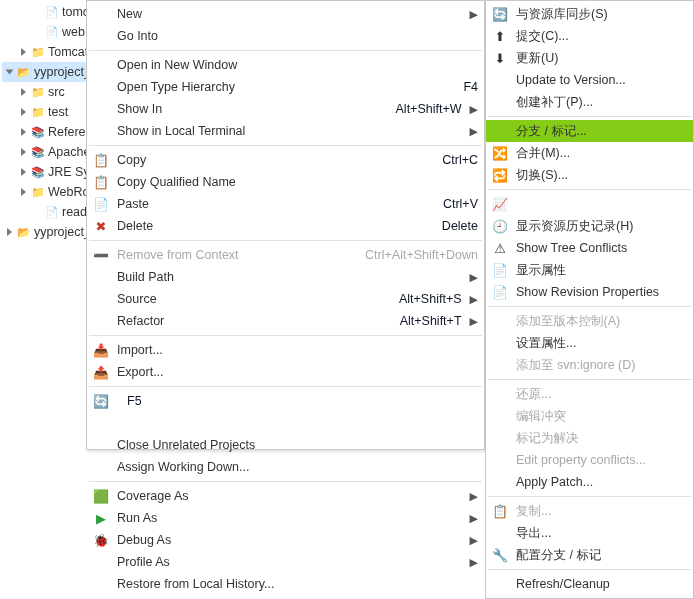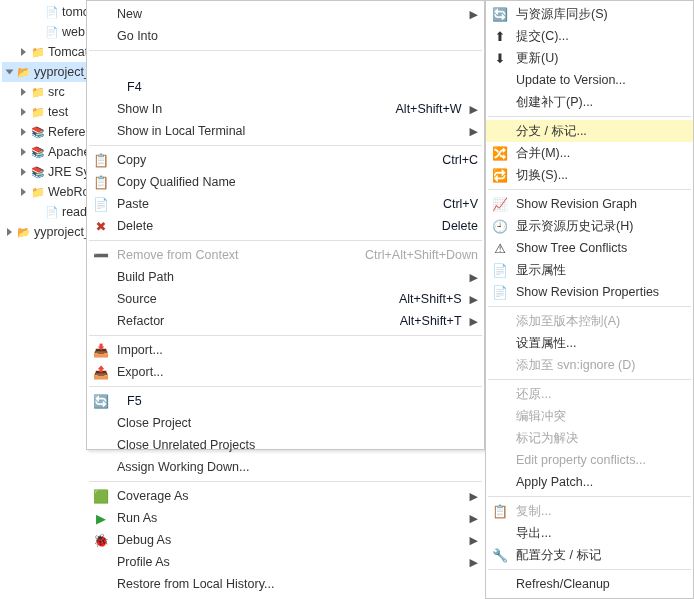--- a/index.html
+++ b/index.html
@@ -87,21 +87,21 @@
     height: 599px;
   }
   .mitem {
     display: flex;
     align-items: center;
     height: 22px;
     padding: 0 6px 0 4px;
     position: relative;
   }
   .mitem.highlight {
-    background: #fef9c3;
+    background: #84cc16;
   }
   .mitem.disabled .mlabel,
   .mitem.disabled .mshortcut,
   .mitem.disabled .msub {
     color: #a9a9a9;
   }
   .micon {
     width: 20px;
     height: 18px;
     display: inline-flex;
@@ -223,23 +223,25 @@
         <span class="mlabel">New</span>
         <span class="msub">▶</span>
       </div>
       <div class="mitem">
         <span class="micon"></span>
         <span class="mlabel">Go Into</span>
       </div>
       <div class="msep"></div>
       <div class="mitem">
         <span class="micon"></span>
-      </div>
-      <div class="mitem">
-        <span class="micon"></span>
+        <span class="mlabel">Open in New Window</span>
+      </div>
+      <div class="mitem">
+        <span class="micon"></span>
+        <span class="mlabel">Open Type Hierarchy</span>
         <span class="mshortcut">F4</span>
       </div>
       <div class="mitem">
         <span class="micon"></span>
         <span class="mlabel">Show In</span>
         <span class="mshortcut">Alt+Shift+W</span>
         <span class="msub">▶</span>
       </div>
       <div class="mitem">
         <span class="micon"></span>
@@ -298,21 +300,20 @@
         <span class="micon">📤</span>
         <span class="mlabel">Export...</span>
       </div>
       <div class="msep"></div>
       <div class="mitem">
         <span class="micon" style="color: rgb(201, 164, 0);">🔄</span>
         <span class="mshortcut">F5</span>
       </div>
       <div class="mitem">
         <span class="micon"></span>
-        <span class="mlabel">Close Project</span>
       </div>
       <div class="mitem">
         <span class="micon"></span>
         <span class="mlabel">Close Unrelated Projects</span>
       </div>
       <div class="mitem">
         <span class="micon"></span>
         <span class="mlabel">Assign Working Down...</span>
       </div>
       <div class="msep"></div>
@@ -375,21 +376,20 @@
         <span class="micon">🔀</span>
         <span class="mlabel">合并(M)...</span>
       </div>
       <div class="mitem">
         <span class="micon">🔁</span>
         <span class="mlabel">切换(S)...</span>
       </div>
       <div class="msep"></div>
       <div class="mitem">
         <span class="micon">📈</span>
-        <span class="mlabel">Show Revision Graph</span>
       </div>
       <div class="mitem">
         <span class="micon">🕘</span>
         <span class="mlabel">显示资源历史记录(H)</span>
       </div>
       <div class="mitem">
         <span class="micon">⚠</span>
         <span class="mlabel">Show Tree Conflicts</span>
       </div>
       <div class="mitem">

